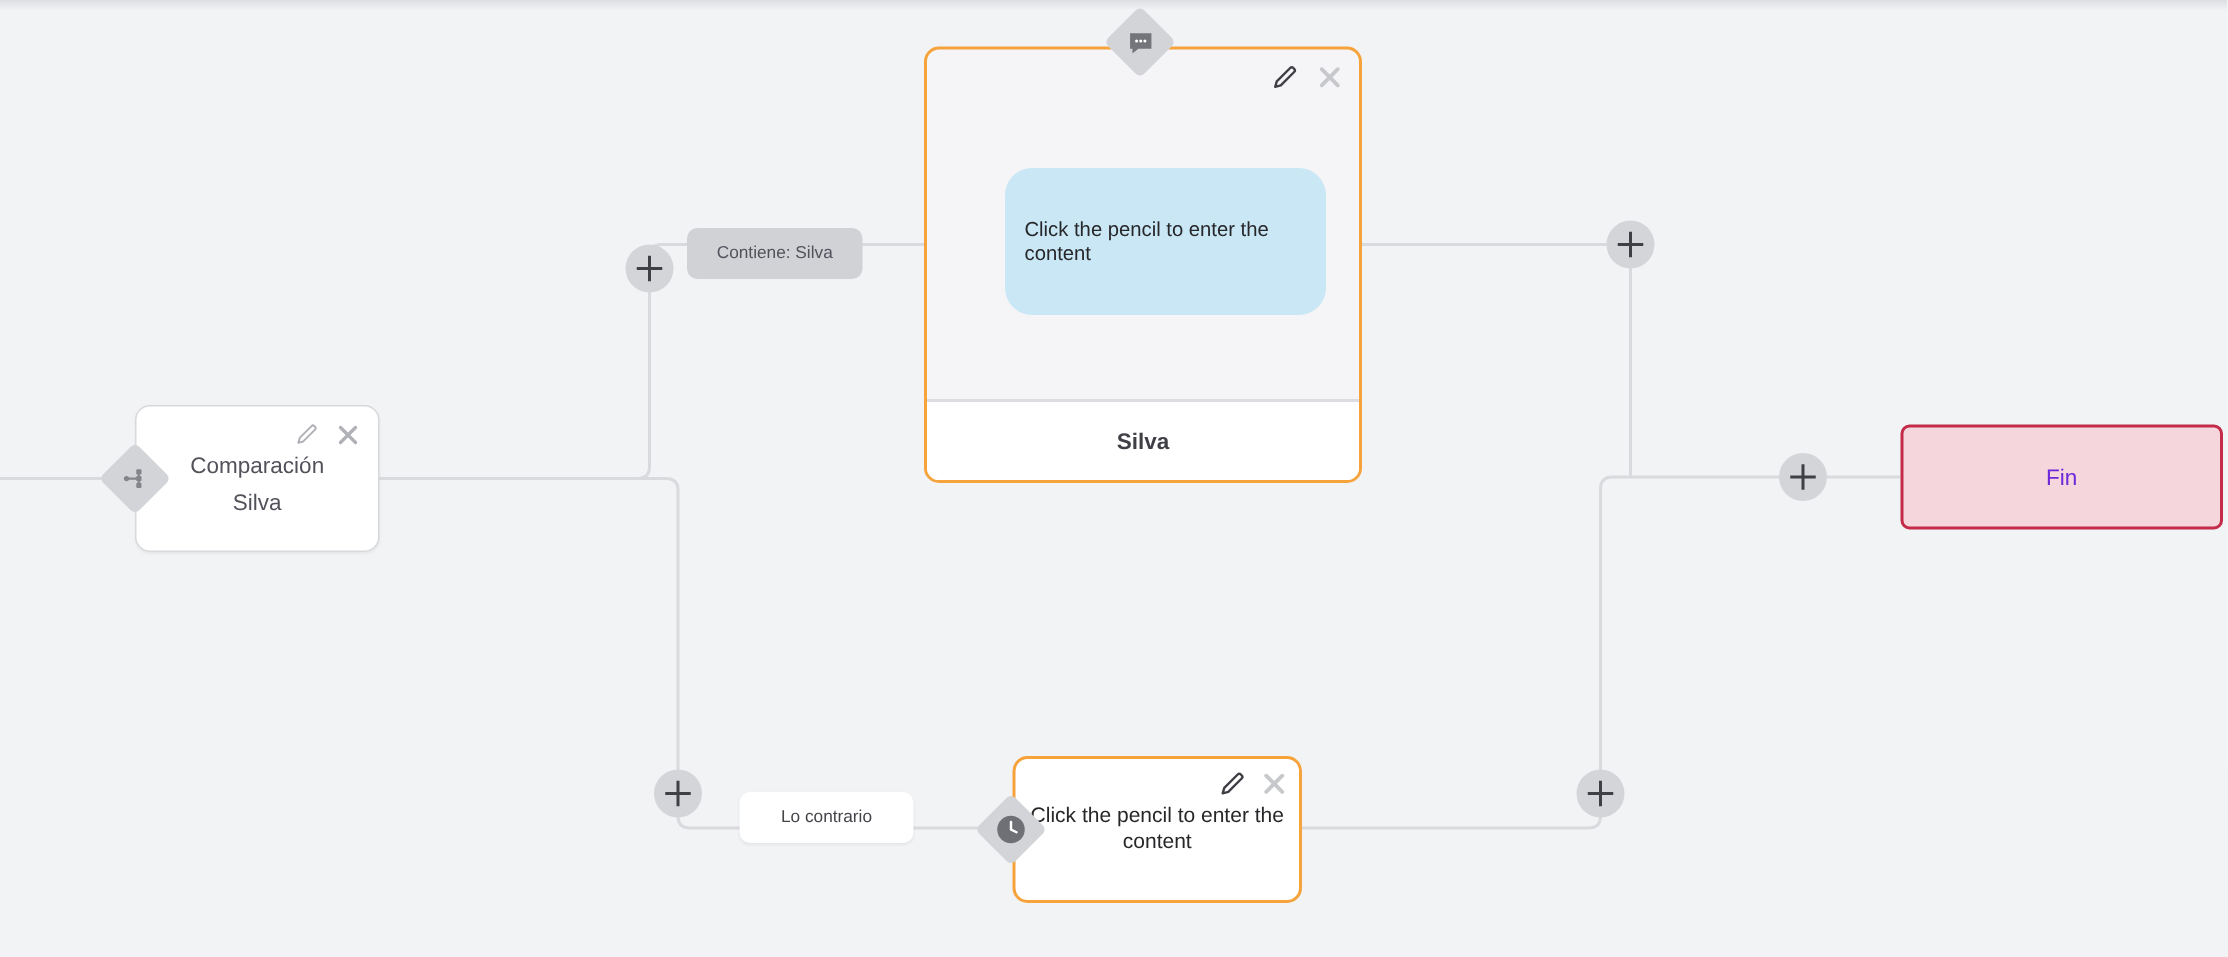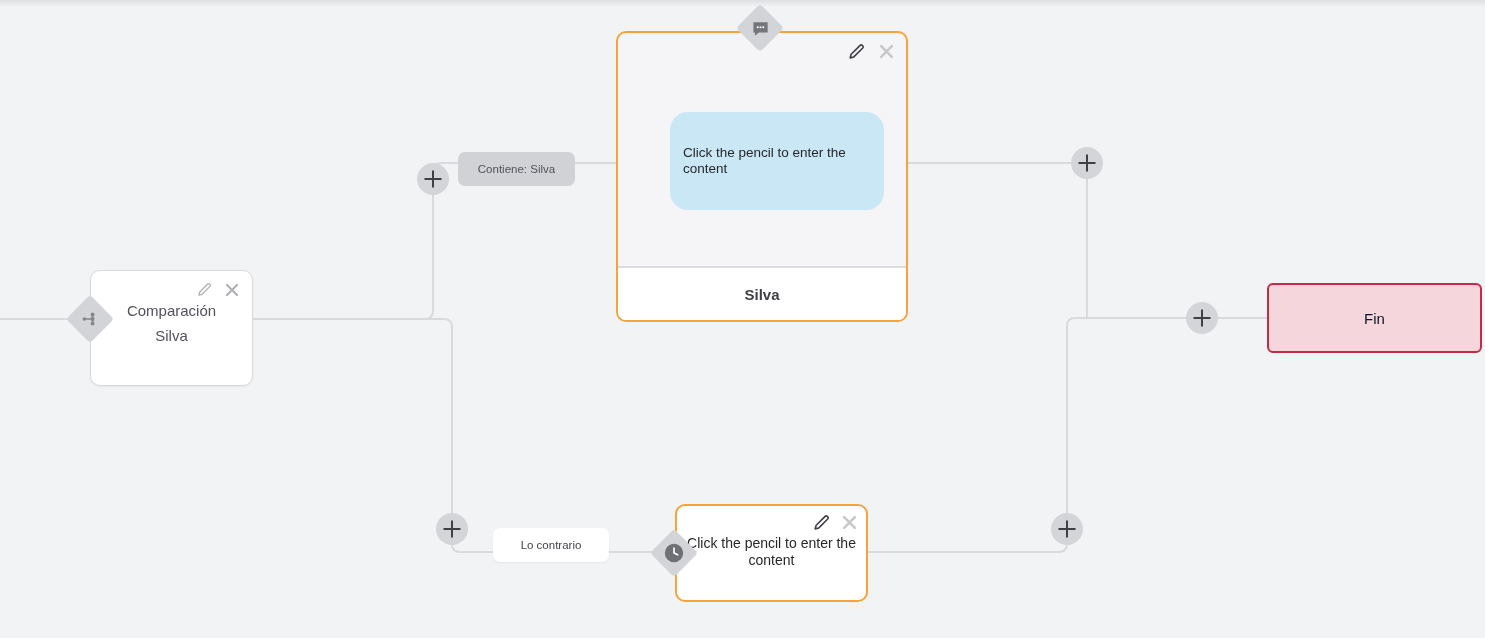--- a/index.html
+++ b/index.html
@@ -39,36 +39,36 @@
   .bubble{position:absolute;left:52px;top:79px;width:214px;height:98px;
     background:#c9e7f5;border-radius:18px;box-sizing:border-box;
     display:flex;align-items:center;padding:12px 13px;}
   .bubble-text{font-size:13.5px;line-height:16px;color:#27272a;}
   .node-footer{position:absolute;left:0;right:0;bottom:0;height:52px;background:#ffffff;
     border-top:2px solid #dcdde1;border-radius:0 0 8px 8px;
     display:flex;align-items:center;justify-content:center;
     font-size:15px;color:#3f3f46;font-weight:bold;}
 
   
-  .node-cond{left:90px;top:270px;width:163px;height:116px;background:#ffffff;
+  .node-cond{left:90px;top:270px;width:163px;height:98px;background:#ffffff;
     border:1px solid #d8d9dc;border-radius:10px;box-shadow:0 1px 2px rgba(0,0,0,.05);}
   .node-cond .node-icons{top:11px;right:13px;gap:13px;}
   .cond-text{padding-top:27px;text-align:center;color:#52525b;font-size:15px;line-height:25px;}
 
   
   .node-msg-bottom{left:675px;top:504px;width:193px;height:98px;background:#ffffff;
     border:2px solid #f6a33c;border-radius:10px;}
   .node-msg-bottom .node-icons{top:8px;right:9px;gap:12px;}
   .msg-bottom-text{padding:29px 10px 0;text-align:center;color:#27272a;
     font-size:14px;line-height:17px;}
 
   
   .node-end{left:1267px;top:283px;width:215px;height:70px;background:#f4d6dc;
     border:2px solid #c42b48;border-radius:6px;display:flex;align-items:center;
-    justify-content:center;color:#0f172a;font-size:15px;cursor:pointer;}
+    justify-content:center;color:#6d28d9;font-size:15px;cursor:pointer;}
 
   
   .pill{position:absolute;height:34px;border-radius:7px;display:flex;align-items:center;
     justify-content:center;font-size:11.5px;z-index:3;cursor:pointer;}
   .pill-top{left:458px;top:152px;width:117px;background:#d0d2d6;color:#52525b;}
   .pill-bottom{left:493px;top:528px;width:116px;background:#ffffff;color:#44454a;
     box-shadow:0 1px 2px rgba(0,0,0,.06);}
 </style>
 </head>
 <body>

